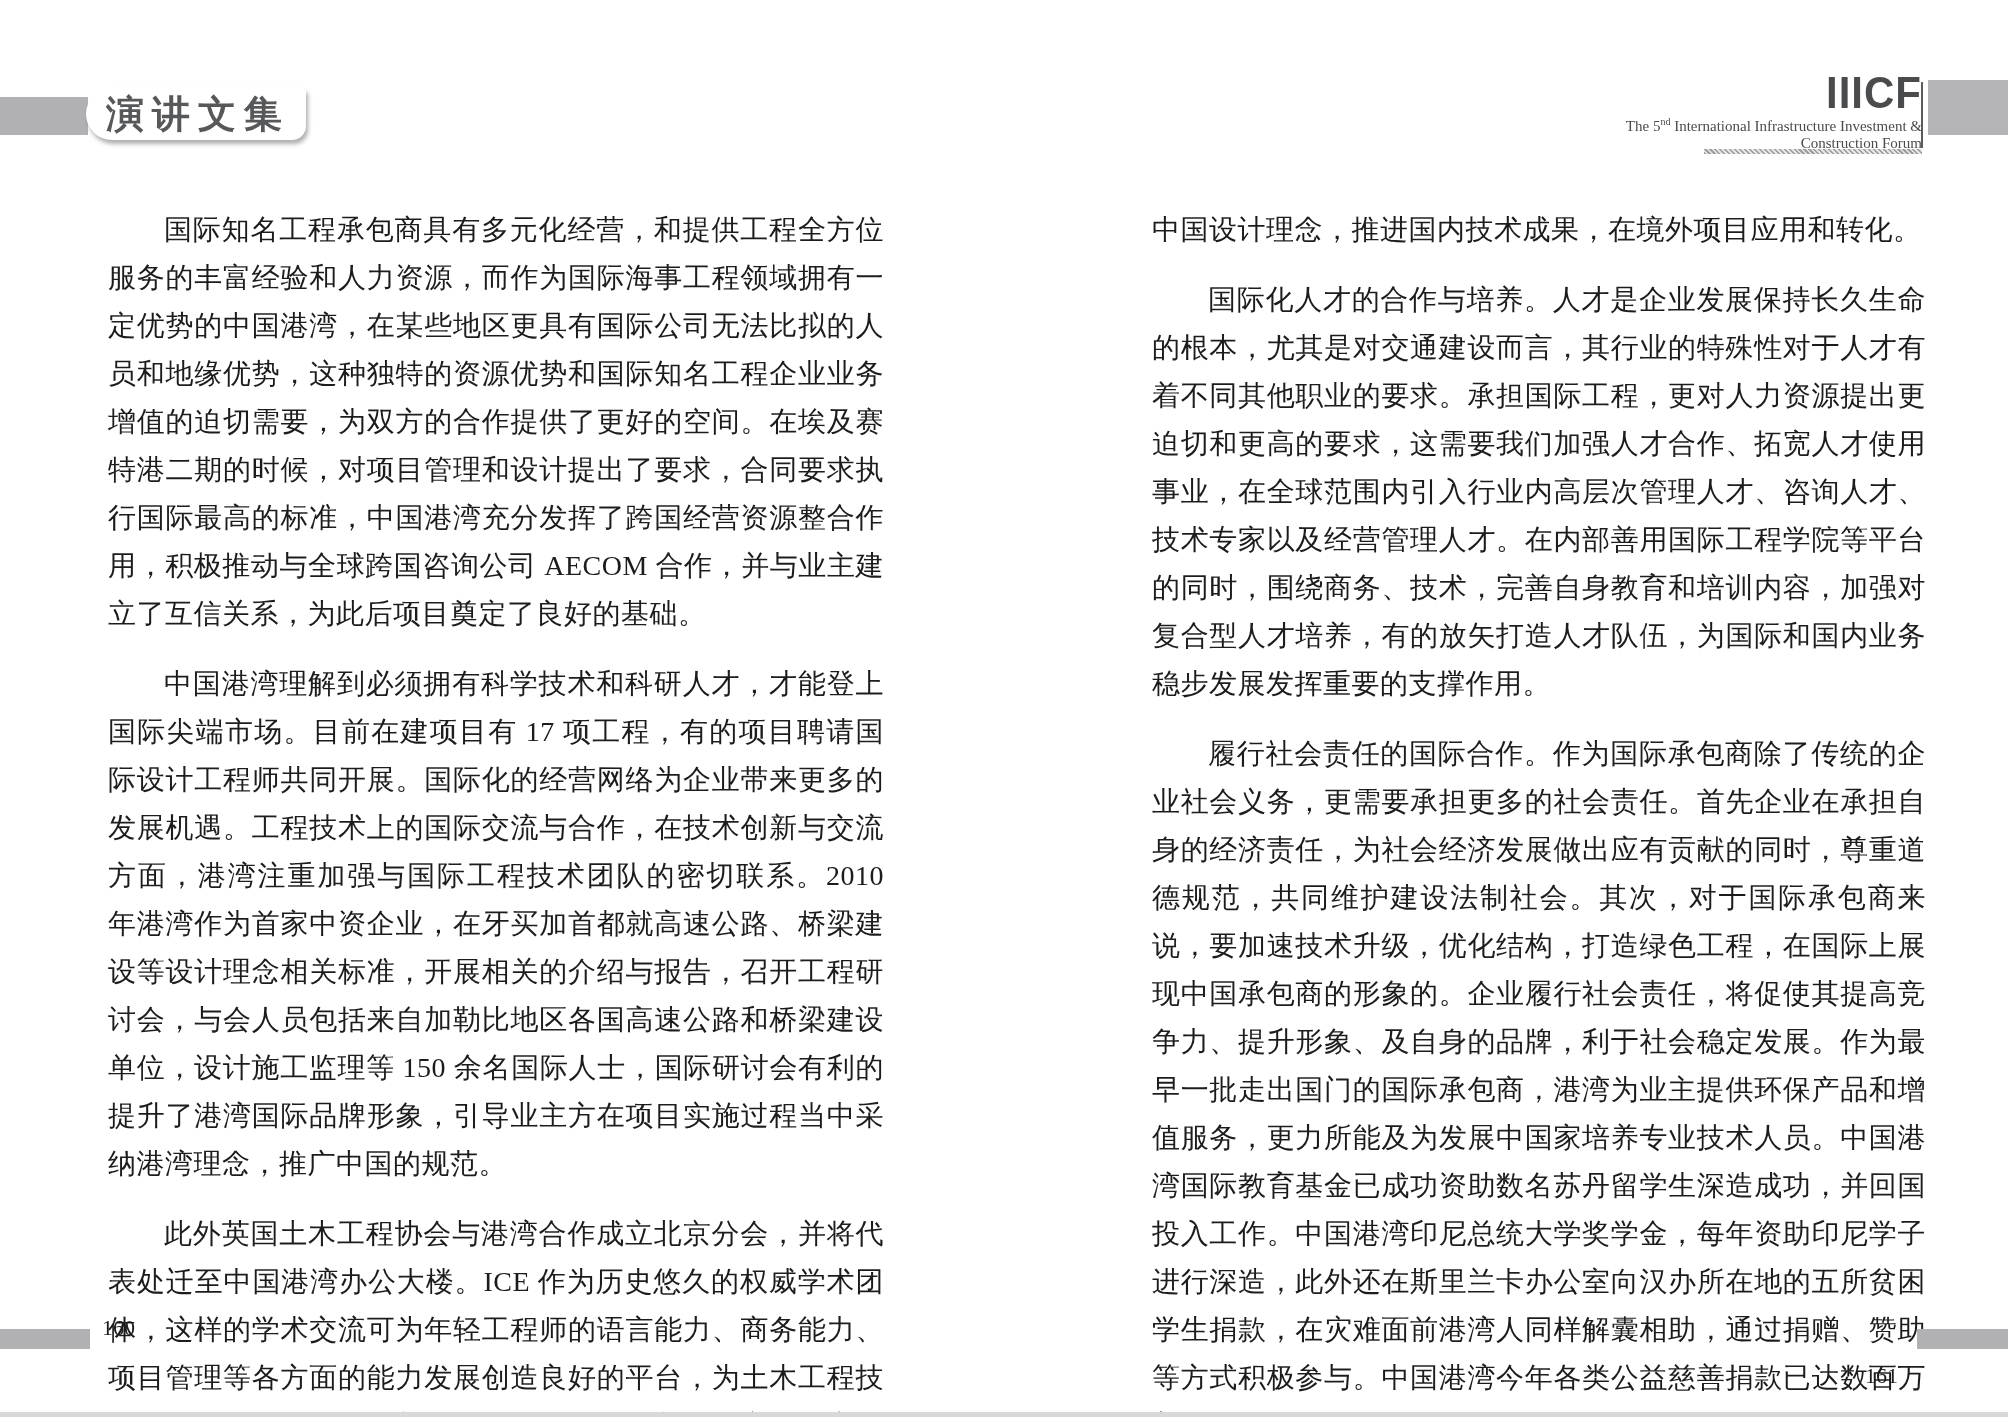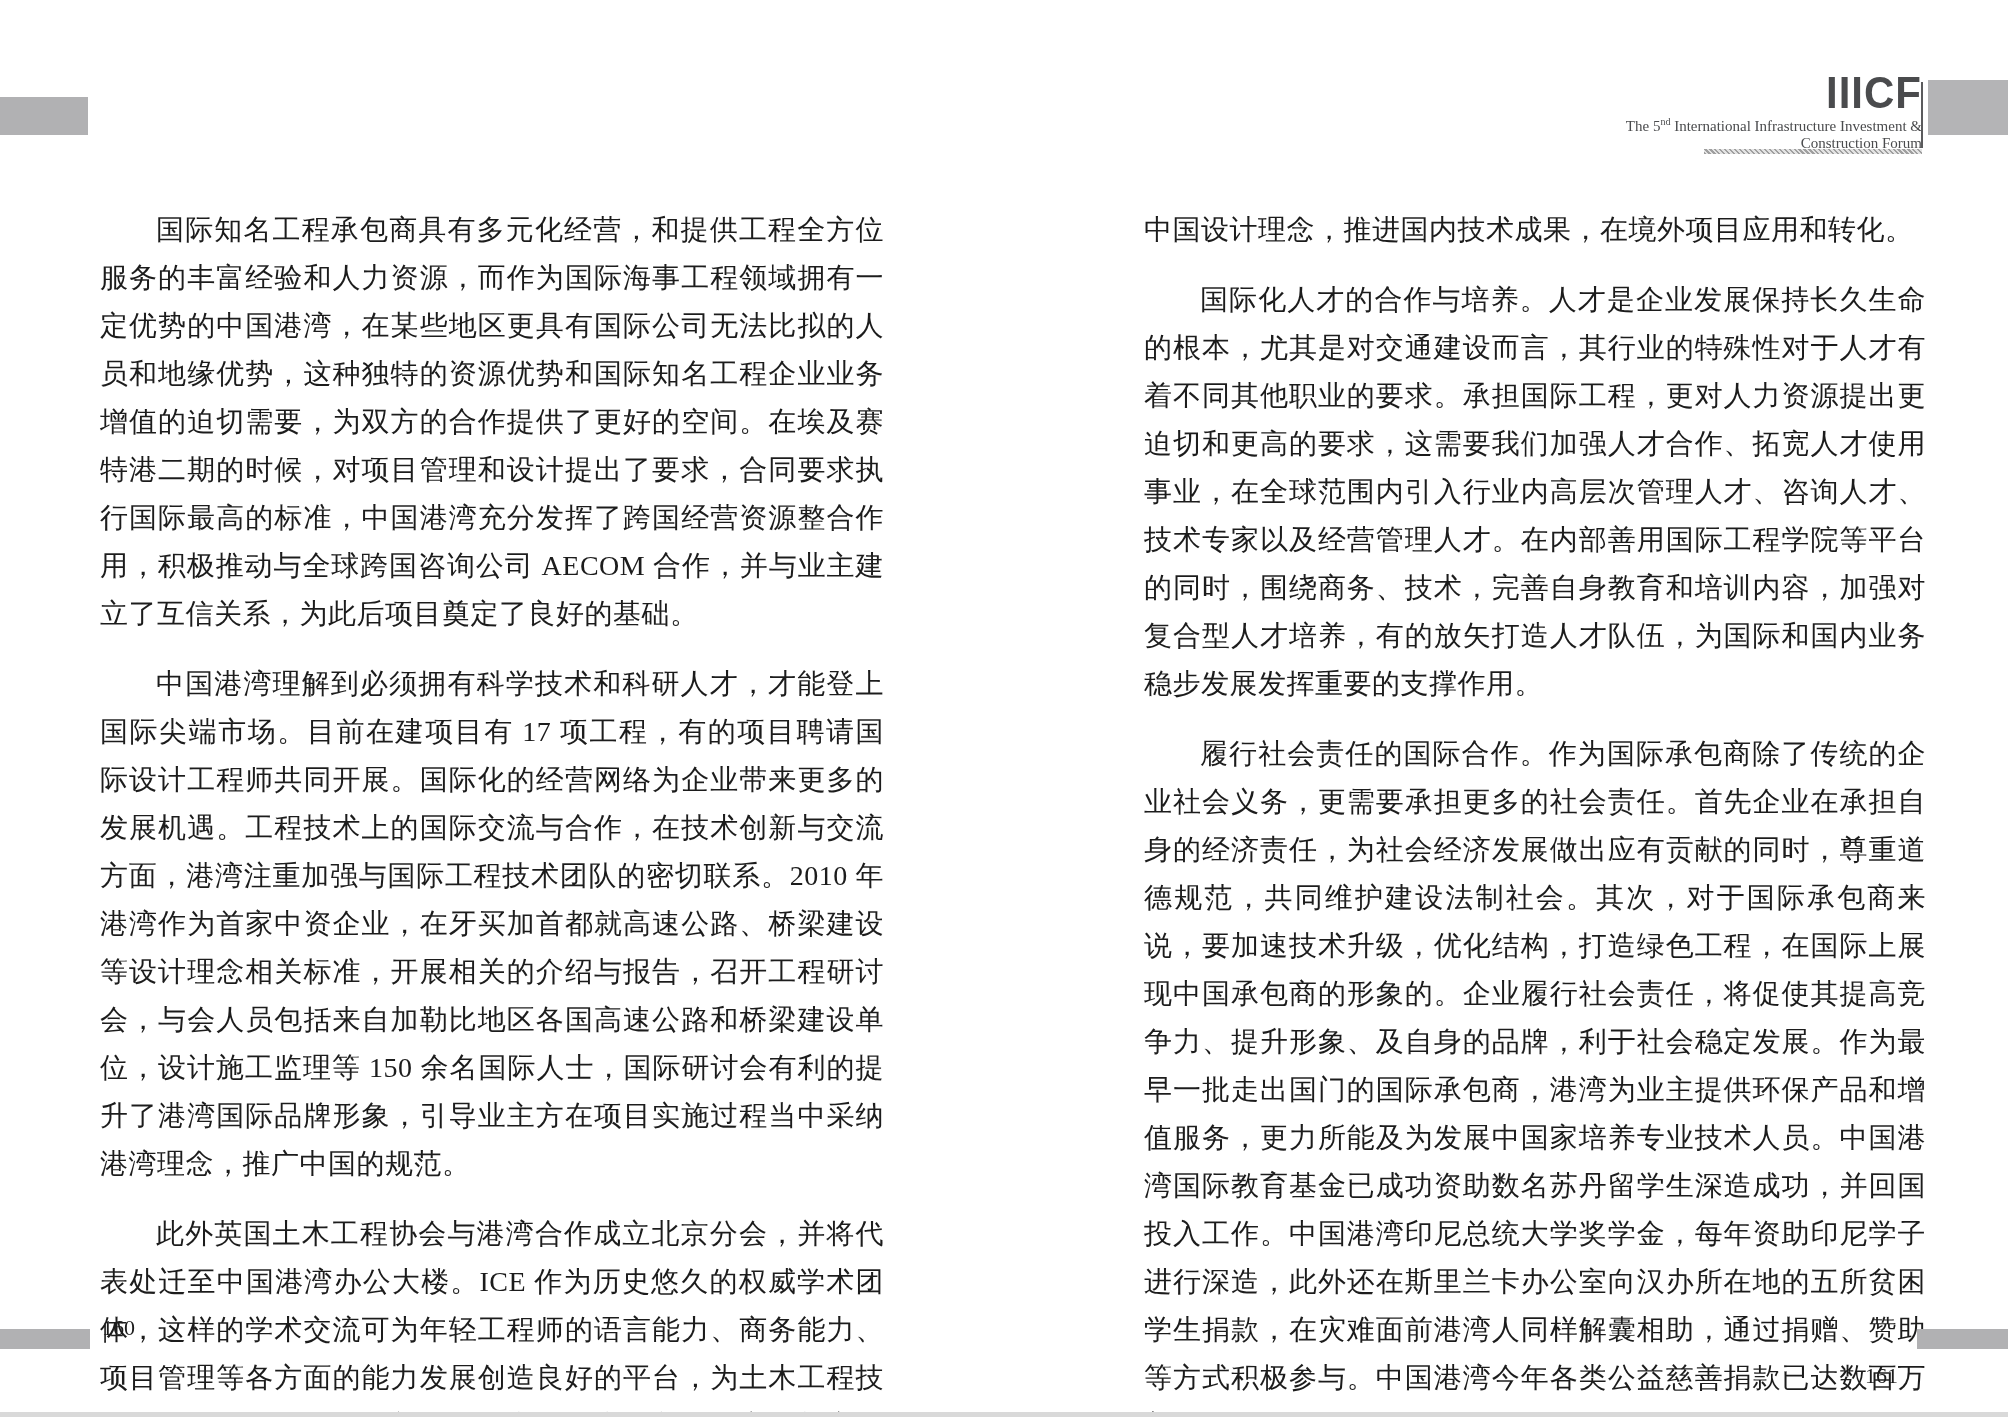--- a/index.html
+++ b/index.html
@@ -55,21 +55,21 @@
   }
   .gray-square{
     position:absolute;left:1928px;top:80px;width:80px;height:55px;
     background:#b4b4b6;
   }
   
   .page-col{position:absolute;top:206px;}
   .page-col.left{left:100px;width:784px;}
   .page-col.right{left:1144px;width:782px;}
   .page-col p{
-    margin:0 0 22px 0;
+    margin:0 0 22px 8px;
     font-size:28px;line-height:48px;
     text-align:justify;
     letter-spacing:0.5px;
   }
   .page-col p.indent{text-indent:2em;}
   
   .ftr-bar-left{
     position:absolute;left:0;top:1329px;width:90px;height:20px;background:#b1b1b3;
   }
   .ftr-bar-right{
@@ -85,20 +85,23 @@
   .bottom-strip{
     position:absolute;left:0;bottom:0;width:100%;height:5px;background:#d9d9d9;
   }
 </style>
 </head>
 <body>
 
 <div class="sheet">
 
   <div class="hdr-bar-left"></div>
+  <div class="title-pill">
+    <span class="title">演讲文集</span>
+  </div>
 
   <div class="logo-text">IIICF</div>
   <div class="logo-subtitle">
     <span>The 5</span><sup>nd</sup><span> International Infrastructure Investment &amp;</span><br>
     <span>Construction Forum</span>
   </div>
   <div class="hatch-line"></div>
   <div class="v-rule"></div>
   <div class="gray-square"></div>
 

